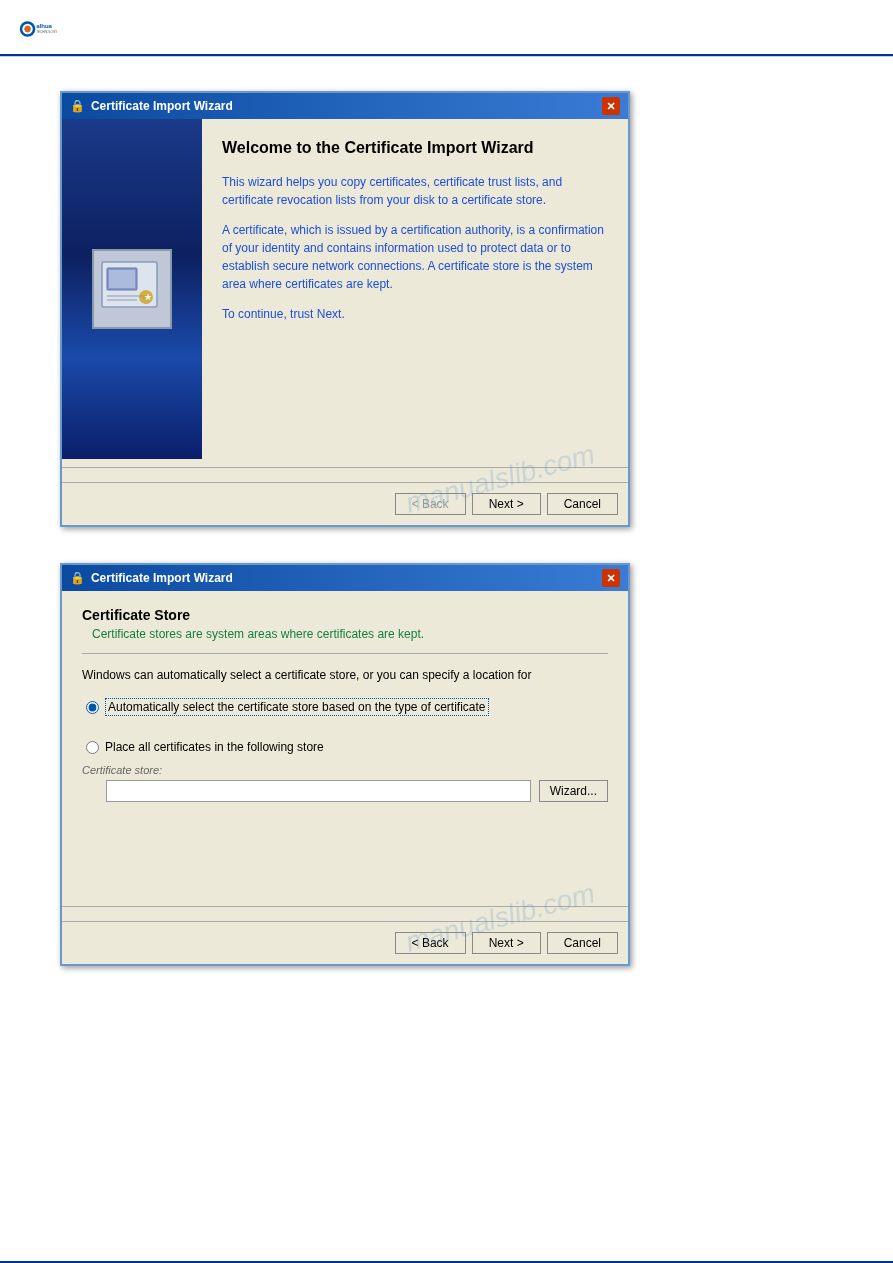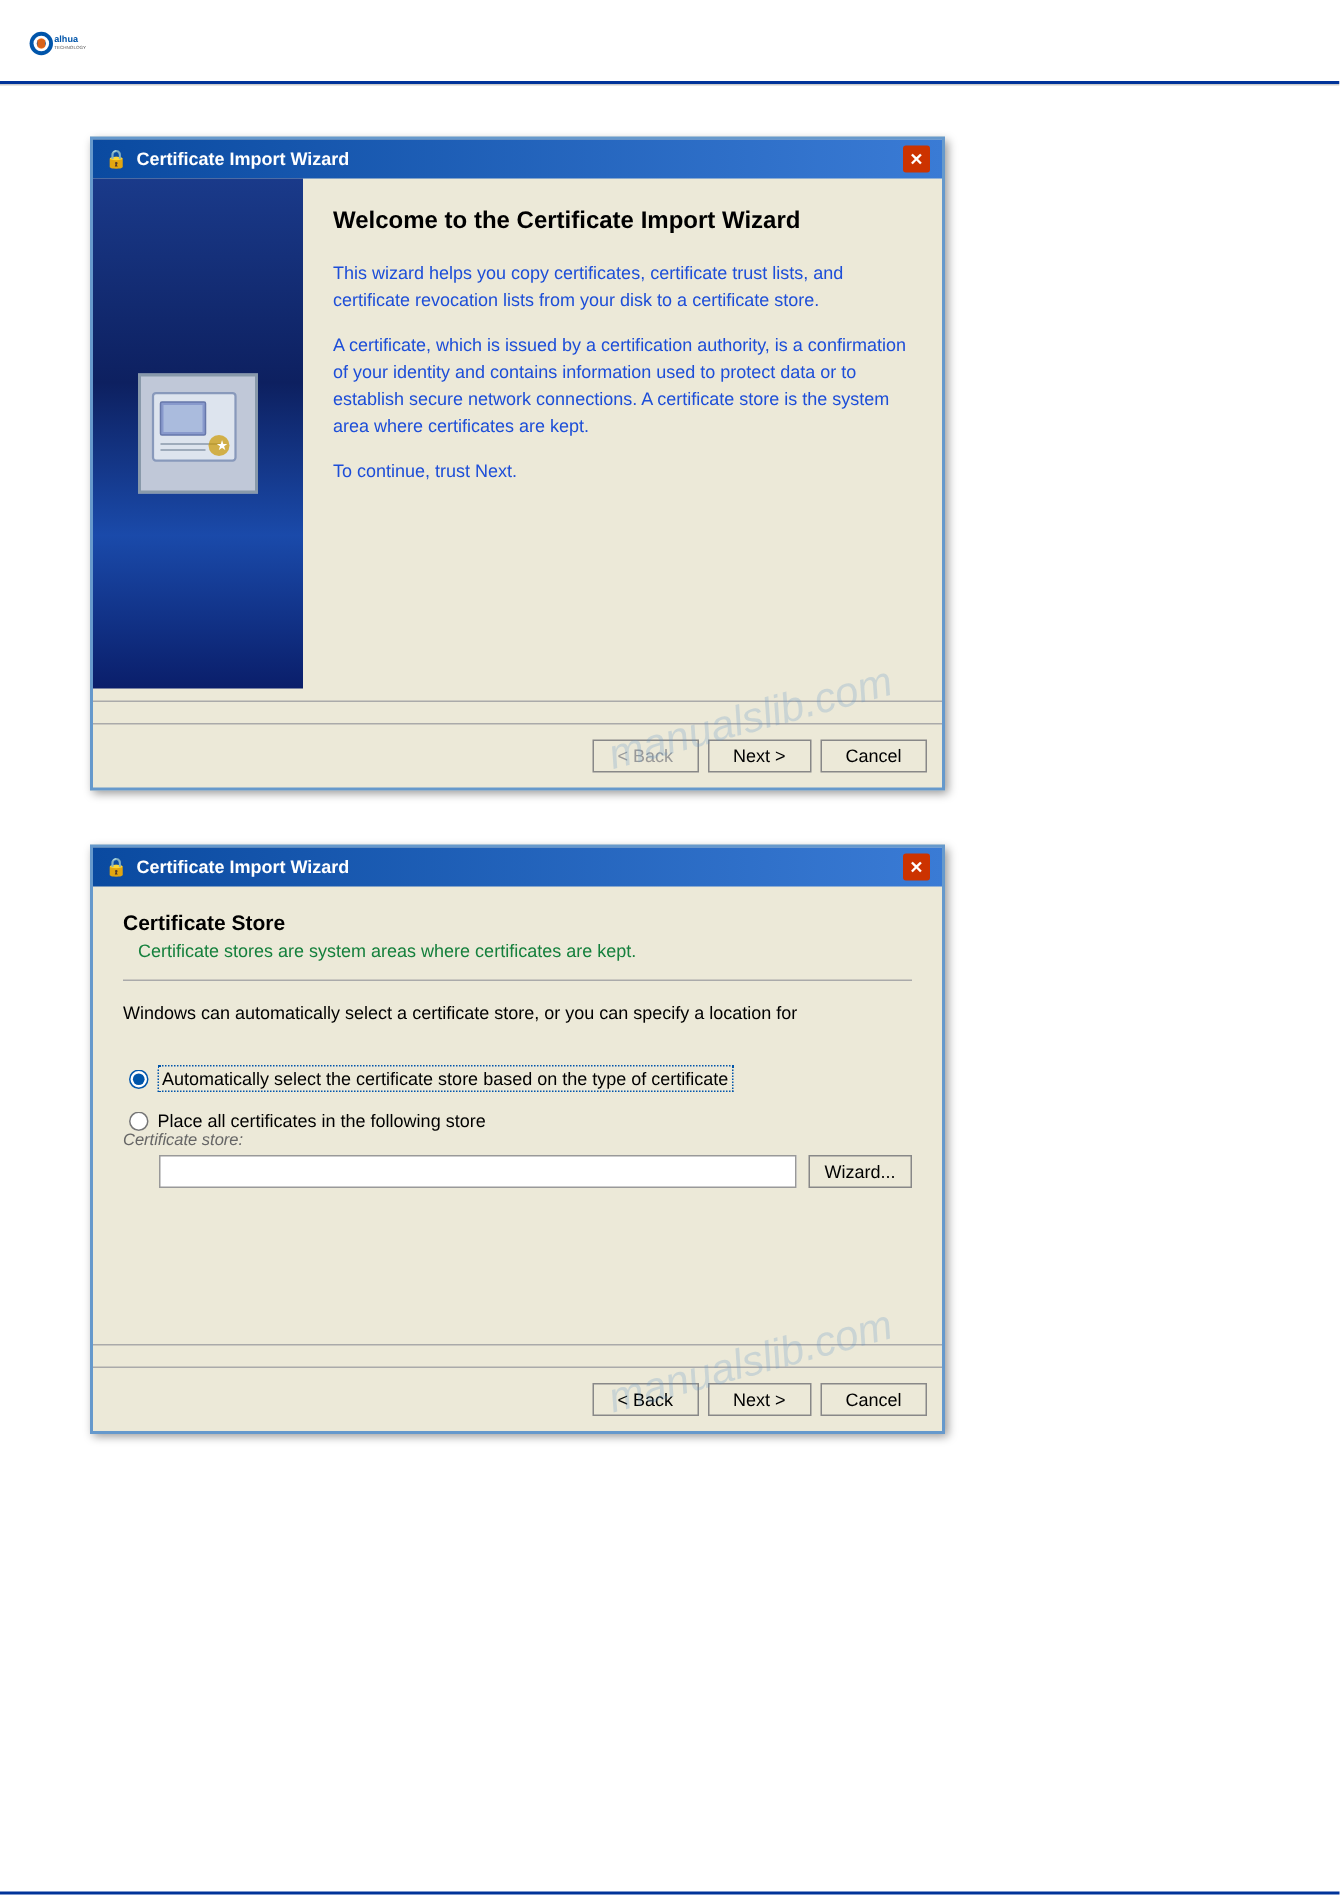--- a/index.html
+++ b/index.html
@@ -141,28 +141,29 @@
       margin-bottom: 12px;
       padding-left: 10px;
     }
     .divider {
       height: 1px;
       background: #aaa;
       margin: 8px 0 14px 0;
     }
     .cert-store-desc {
       font-size: 12px;
-      margin-bottom: 28px;
+      margin-bottom: 16px;
       color: #000;
     }
     .radio-group {
       display: flex;
       flex-direction: column;
-      gap: 12px;
+      gap: 24px;
       padding-left: 4px;
+      margin-bottom: 10px;
     }
     .radio-row {
       display: flex;
       align-items: center;
       gap: 6px;
       font-size: 12px;
     }
     .radio-row input[type="radio"] {
       accent-color: #0055aa;
     }

